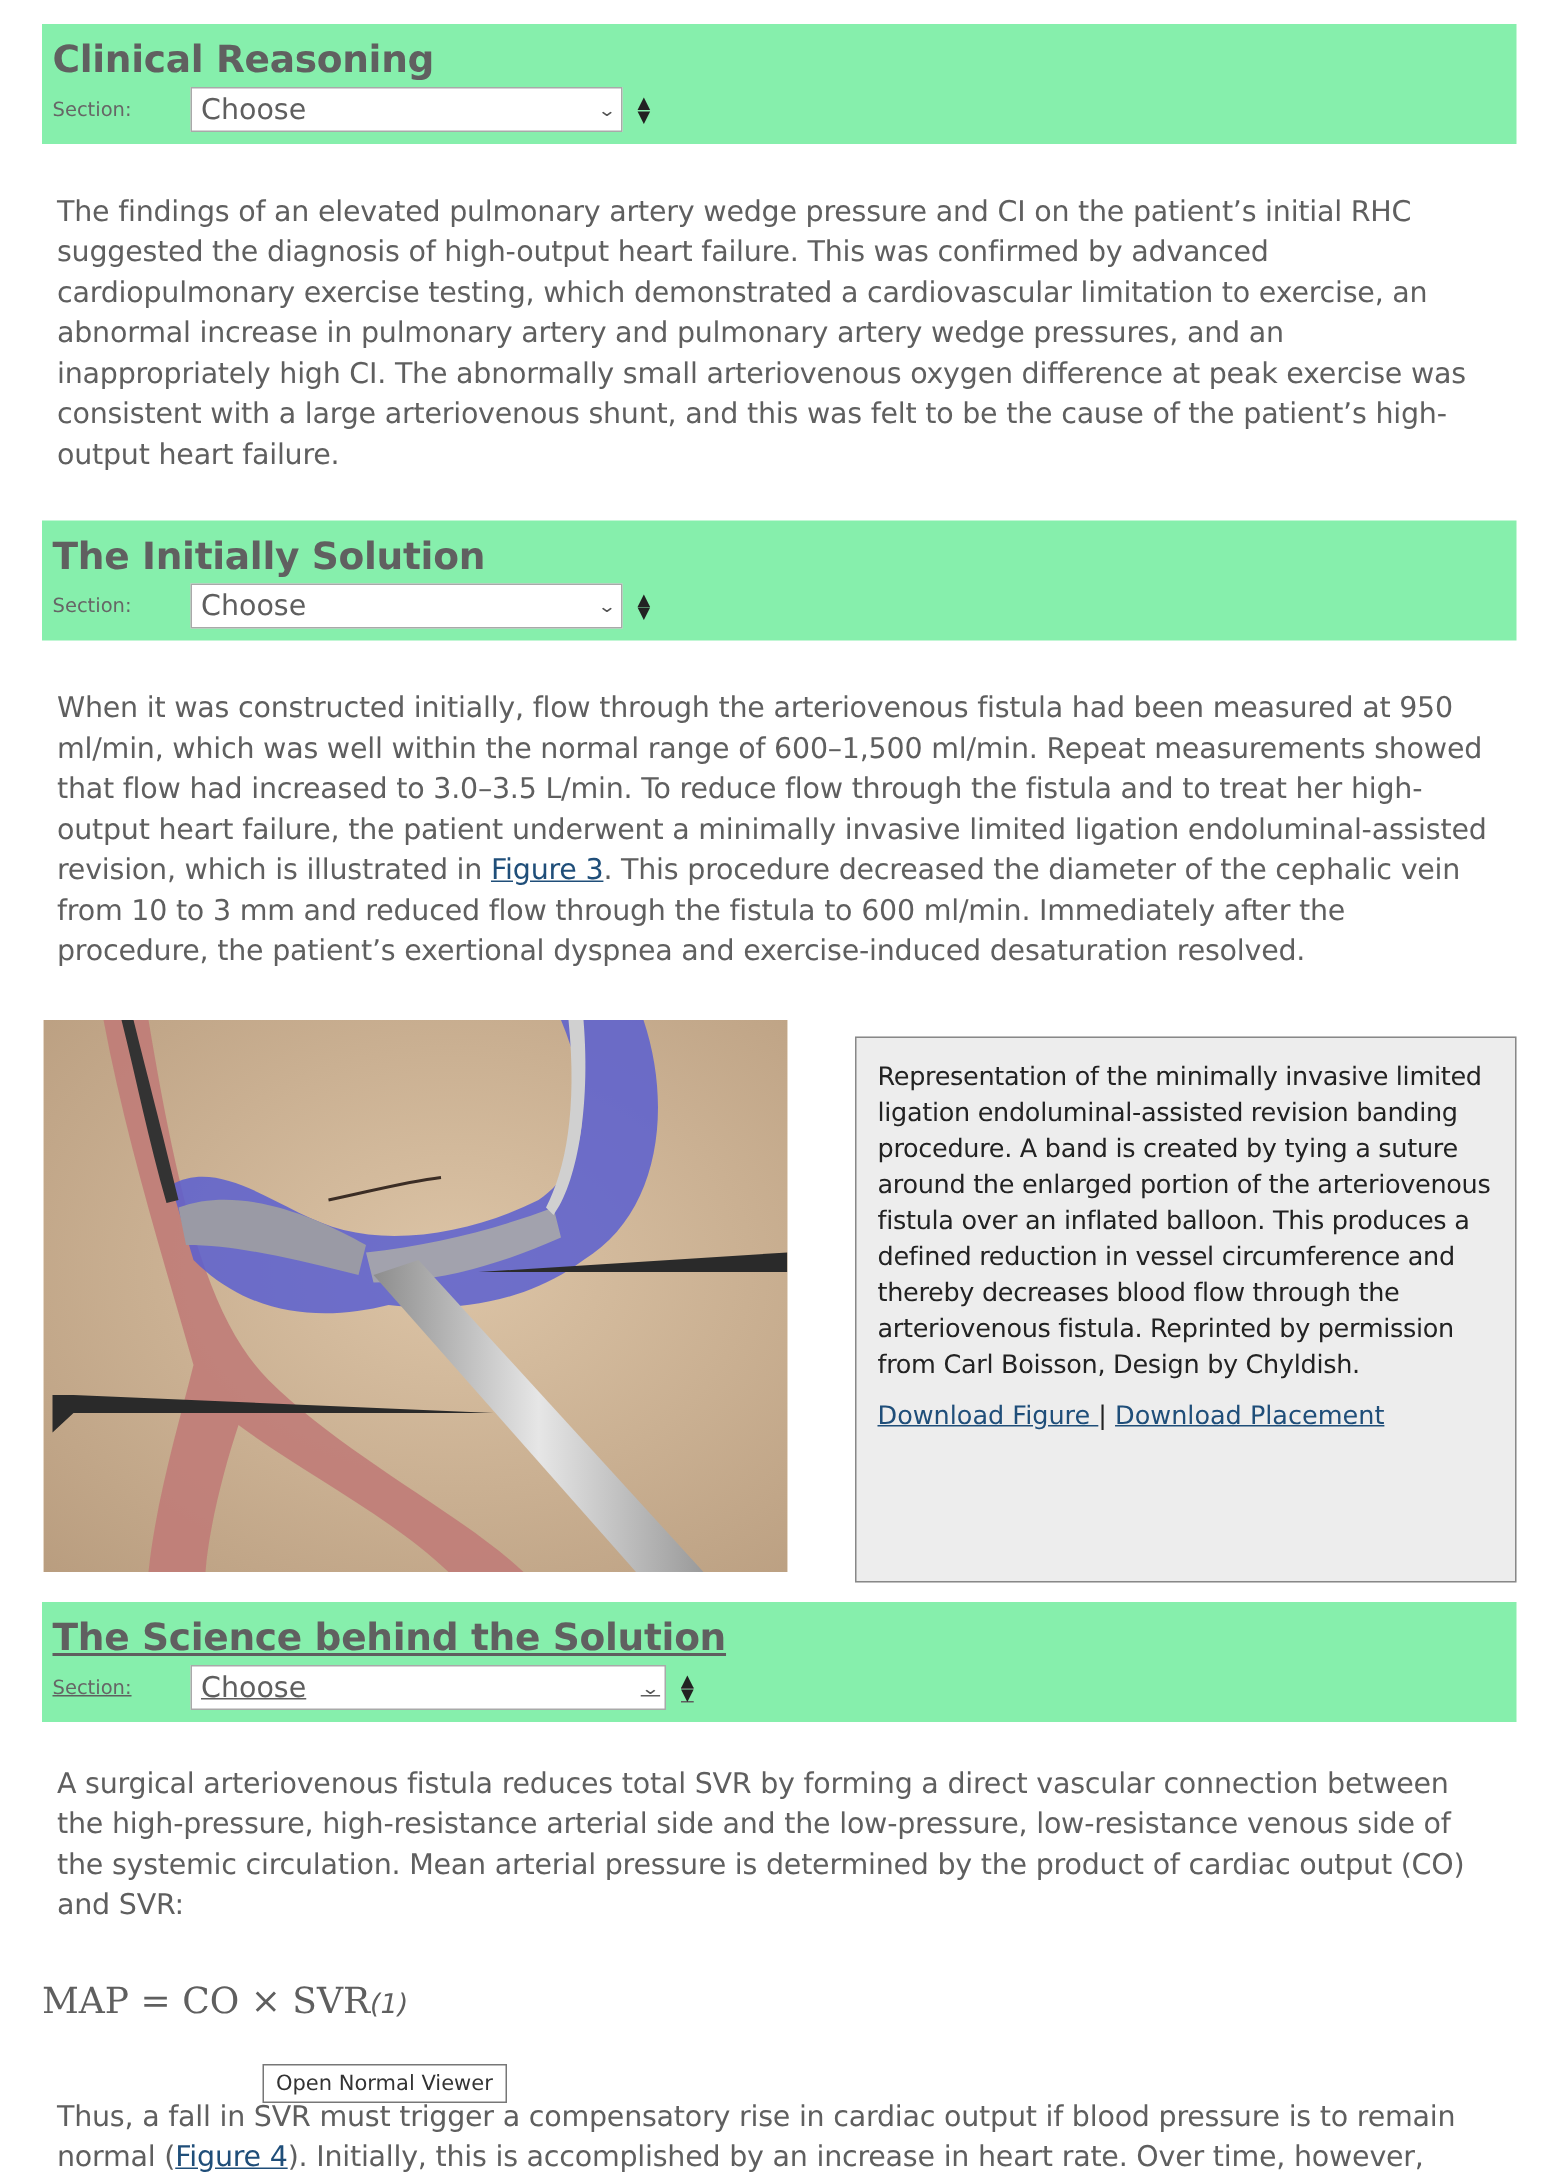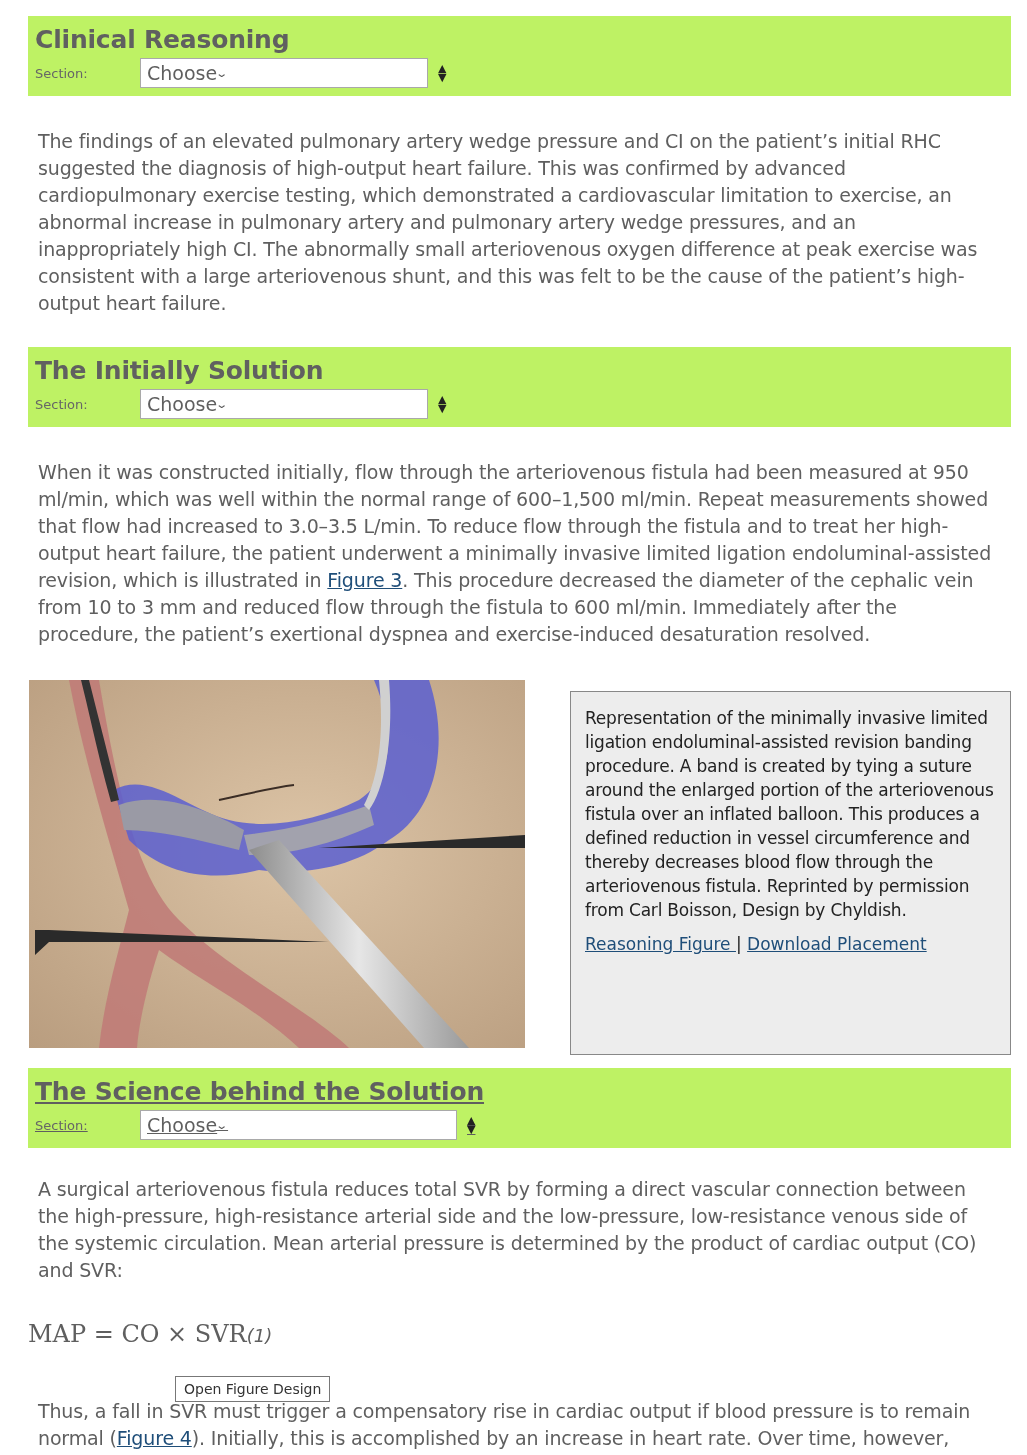--- a/index.html
+++ b/index.html
@@ -1,25 +1,25 @@
 <!DOCTYPE html>
 <html><head>
 <meta charset="utf-8">
 <style>
   html, body { margin: 0; padding: 0; background: #ffffff; }
   body { width: 1027px; height: 1455px; overflow: hidden; position: relative;
          font-family: "DejaVu Sans", "Liberation Sans", sans-serif; color: #5f5f5f; }
   .wrap { position: absolute; left: 28px; width: 983px; top: 16px; }
 
-  .sec-head { background: #bef264; padding: 8px 7px 6px 7px; box-sizing: border-box; }
+  .sec-head { background: #86efac; padding: 8px 7px 6px 7px; box-sizing: border-box; }
   .sec-head h2 { margin: 0; font-size: 25px; font-weight: bold; color: #606060; line-height: 32px; letter-spacing: -0.2px; }
   .sec-row { display: flex; align-items: center; margin-top: 1px; height: 32px; }
   .sec-label { font-size: 13px; color: #666; width: 92px; }
   .sec-select { width: 288px; height: 30px; border: 1px solid #a9a9a9; background: #fff; box-sizing: border-box;
-                display: flex; align-items: center; padding: 0 5px 0 6px; cursor: pointer; margin-left: 13px; }
+                display: flex; align-items: center; justify-content: space-between; padding: 0 5px 0 6px; cursor: pointer; }
   .sec-select .val { font-size: 19px; color: #5f5f5f; }
   .sec-select .chev { font-size: 11px; color: #555; transform: scaleX(1.4); }
   .sort-icon { display: inline-flex; flex-direction: column; align-items: center; margin-left: 10px; line-height: 9px; font-size: 11px; color: #222; cursor: pointer; }
 
   p.body { margin: 10px; font-size: 19px; line-height: 27px; color: #5f5f5f; letter-spacing: -0.15px; }
   a.lnk { color: #1f4e79; text-decoration: underline; cursor: pointer; }
 
   .fig-row { position: relative; height: 370px; }
   .fig-img { position: absolute; left: 1px; top: 0; width: 496px; height: 368px; overflow: hidden; background: #d6bd9f; cursor: pointer; }
   .fig-cap { position: absolute; left: 542px; top: 11px; width: 441px; height: 364px; box-sizing: border-box;
@@ -108,21 +108,21 @@
 
         <path d="M290 168 L496 155 L496 168 Z" fill="#2a2a2a"></path>
         <path d="M6 250 L20 250 L300 262 L20 262 L6 275 Z" fill="#2a2a2a"></path>
 
         <path d="M190 120 C215 115 240 108 265 105" stroke="#3b2d25" stroke-width="2" fill="none"></path>
       </svg>
     </div>
     <div class="fig-cap">
       <div class="desc">Representation of the minimally invasive limited ligation endoluminal-assisted revision banding procedure. A band is created by tying a suture around the enlarged portion of the arteriovenous fistula over an inflated balloon. This produces a defined reduction in vessel circumference and thereby decreases blood flow through the arteriovenous fistula. Reprinted by permission from Carl Boisson, Design by Chyldish.</div>
       <div class="dl">
-        <a>Reasoning Figure </a>
+        <a>Download Figure </a>
         <span>|</span>
         <a>Download Placement</a>
       </div>
     </div>
   </div>
 
   <div style="height:18px"></div>
 
   <div class="sec-head" style="height:80px;text-decoration:underline;">
     <h2>The Science behind the Solution</h2>
@@ -139,13 +139,13 @@
     </div>
   </div>
   <div style="height:18px"></div>
   <p class="body">A surgical arteriovenous fistula reduces total SVR by forming a direct vascular connection between the high-pressure, high-resistance arterial side and the low-pressure, low-resistance venous side of the systemic circulation. Mean arterial pressure is determined by the product of cardiac output (CO) and SVR:</p>
   <div style="height:26px"></div>
   <div class="eq"><span>MAP = CO × SVR</span><span class="num">(1)</span></div>
   <div style="height:40px"></div>
   <p class="body"><span>Thus, a fall in SVR must trigger a compensatory rise in cardiac output if blood pressure is to remain normal (</span><a class="lnk">Figure 4</a><span>). Initially, this is accomplished by an increase in heart rate. Over time, however, stroke volume increases as additional mechanisms lead to an expansion in red cell mass and plasma volume, which increases ventricular pressure, end-diastolic volume, and preload, and this is accompanied by a fall in heart rate.</span></p>
 </div>
 
-<div class="tooltip">Open Figure Design</div>
+<div class="tooltip">Open Normal Viewer</div>
 
 </body></html>

